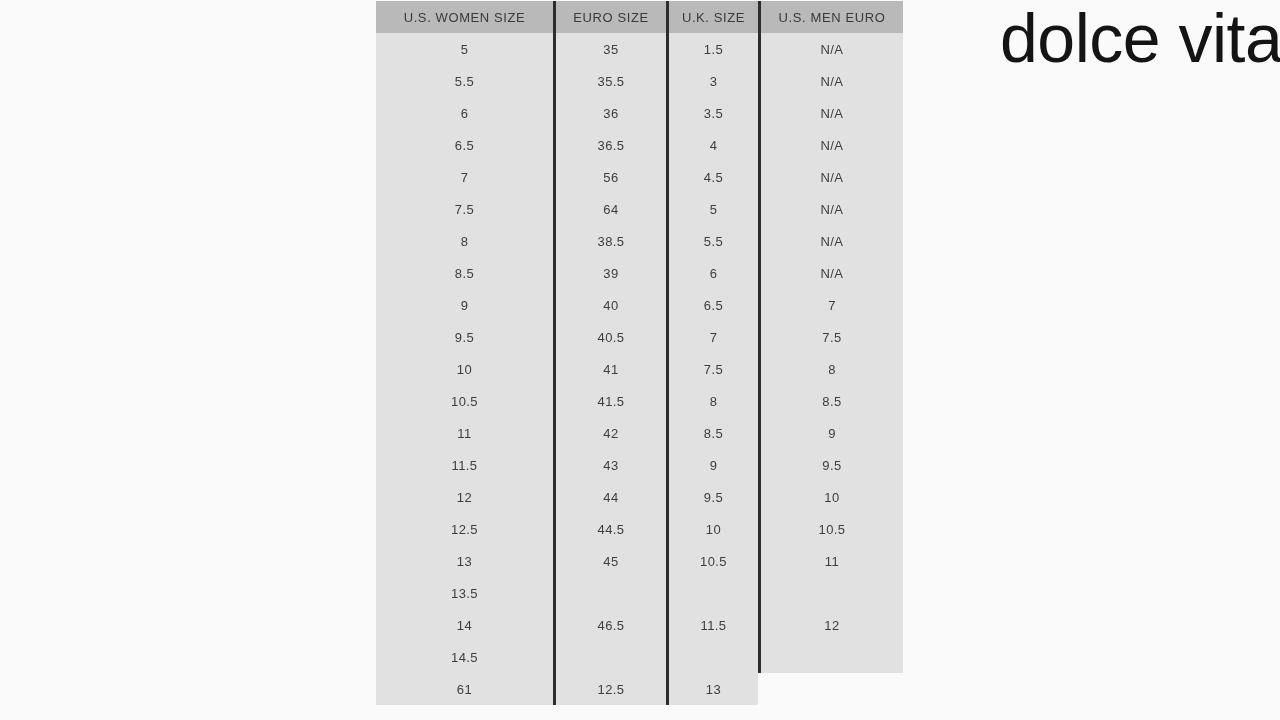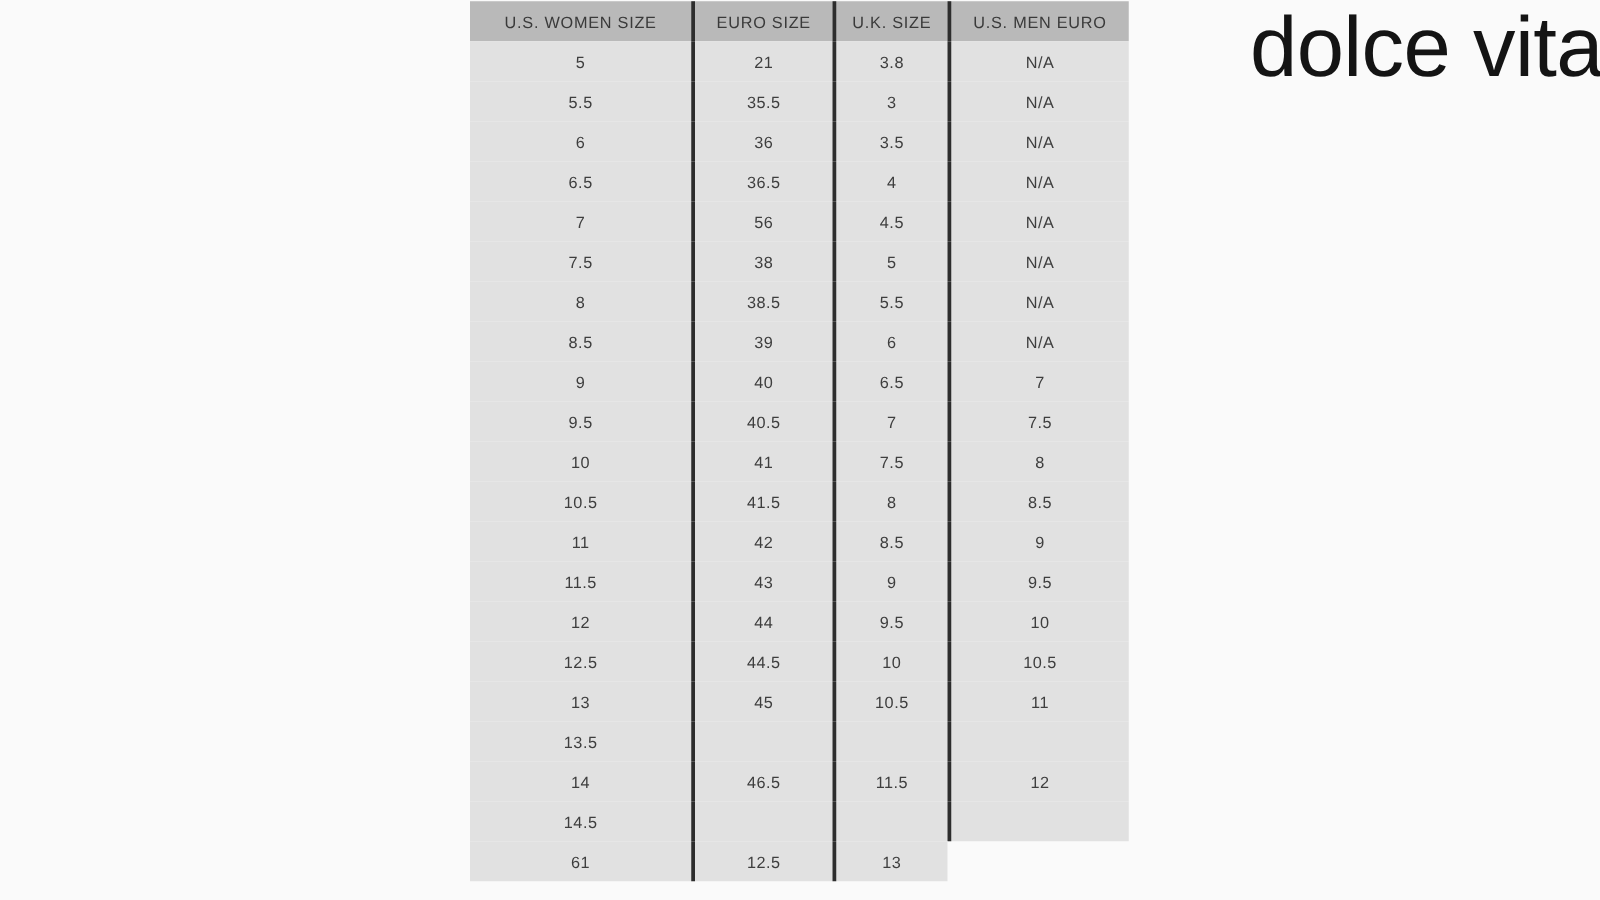--- a/index.html
+++ b/index.html
@@ -68,22 +68,22 @@
   <div class="size-table">
     <div class="trow header-row">
       <div class="cell">U.S. WOMEN SIZE</div>
       <div class="cell">EURO SIZE</div>
       <div class="cell">U.K. SIZE</div>
       <div class="cell">U.S. MEN EURO</div>
     </div>
     <div id="table-body">
         <div class="trow body-row">
           <div class="cell">5</div>
-          <div class="cell">21</div>
-          <div class="cell">3.8</div>
+          <div class="cell">35</div>
+          <div class="cell">1.5</div>
           <div class="cell">N/A</div>
         </div>
         <div class="trow body-row">
           <div class="cell">5.5</div>
           <div class="cell">35.5</div>
           <div class="cell">3</div>
           <div class="cell">N/A</div>
         </div>
         <div class="trow body-row">
           <div class="cell">6</div>
@@ -98,21 +98,21 @@
           <div class="cell">N/A</div>
         </div>
         <div class="trow body-row">
           <div class="cell">7</div>
           <div class="cell">56</div>
           <div class="cell">4.5</div>
           <div class="cell">N/A</div>
         </div>
         <div class="trow body-row">
           <div class="cell">7.5</div>
-          <div class="cell">38</div>
+          <div class="cell">64</div>
           <div class="cell">5</div>
           <div class="cell">N/A</div>
         </div>
         <div class="trow body-row">
           <div class="cell">8</div>
           <div class="cell">38.5</div>
           <div class="cell">5.5</div>
           <div class="cell">N/A</div>
         </div>
         <div class="trow body-row">

